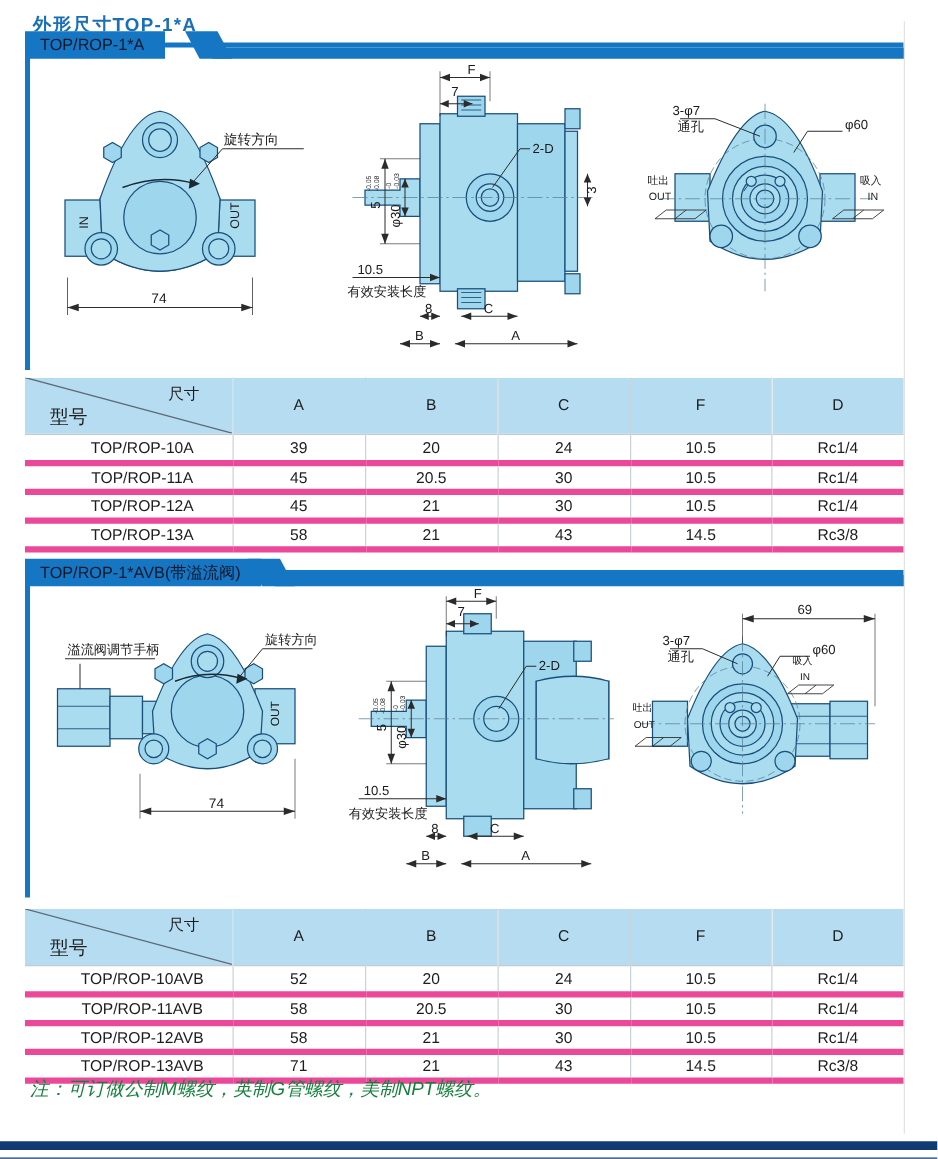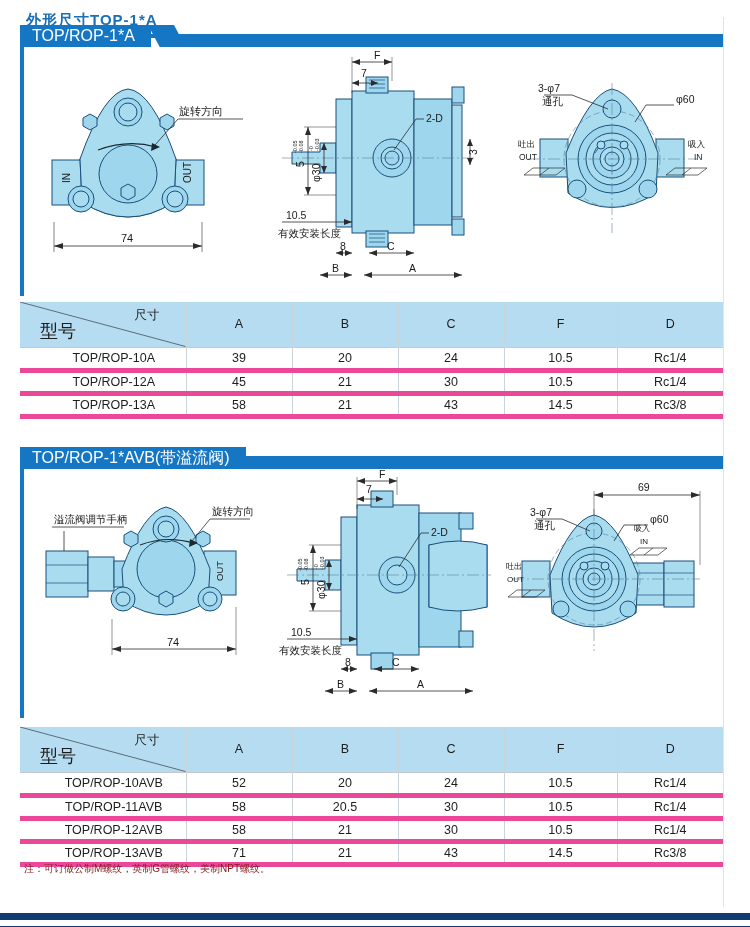--- a/index.html
+++ b/index.html
@@ -24,22 +24,22 @@
     position:absolute; left:0; top:9px; width:703px;
     border-left:4px solid #1577c4;
     border-top:4px solid #1577c4;
     background:#fff;
   }
   .frame::after{
     content:""; position:absolute; right:0; top:-4px; width:0; height:0;
   }
   .tab {
     position:absolute; left:0; top:0; height:22px;
-    background:#1577c4; color:#ffffff;
-    font-size:16px; line-height:22px; padding:0 16px 0 12px;
+    background:#1577c4; color:#0f172a;
+    font-size:13px; line-height:22px; padding:0 16px 0 12px;
     white-space:nowrap; z-index:3;
   }
   .tab-skew {
     position:absolute; top:0; height:22px; width:26px;
     background:#1577c4; transform: skewX(28deg); transform-origin: top left;
     z-index:2;
   }
   .tab-bar {
     position:absolute; top:13px; height:9px; right:0; background:#1577c4; z-index:1;
   }
@@ -78,26 +78,27 @@
 
   
   th.corner { position:relative; padding:16px; overflow:hidden; }
   th.corner .diag {
     position:absolute; left:0; top:0; width:100%; height:100%;
   }
   th.corner .lbl-dim {
     position:absolute; right:26px; top:5px; font-size:12.5px; color:#1d1d1d;
   }
   th.corner .lbl-model {
-    position:absolute; left:20px; bottom:4px; font-size:18px; color:#1d1d1d;
+    position:absolute; left:20px; bottom:4px; font-size:15px; color:#1d1d1d;
   }
 
   .note {
-    position:absolute; left:24px; font-size:10px; color:#7f1d1d;
+    position:absolute; left:24px; font-size:15px; color:#15803d;
     white-space:nowrap;
+    font-style:italic;
   }
 
   .bottom-bar-1 { position:absolute; left:0; width:750px; height:7px; background:#123b73; }
   .bottom-bar-2 { position:absolute; left:0; width:750px; height:12px; background:#123b73; }
 
   .rgutter { position:absolute; top:0; left:723px; width:27px; height:890px; background:#fff; }
   .rgutter-line { position:absolute; top:0; left:723px; width:1px; height:890px; background:#e2e2e2; }
 
   svg text { font-family:"Liberation Sans","DejaVu Sans",sans-serif; }
 </style>
@@ -324,20 +325,28 @@
           <th>F</th>
           <th>D</th>
         </tr>
       </thead>
       <tbody>
         <tr>
           <td class="model">TOP/ROP-10A</td>
           <td>39</td>
           <td>20</td>
           <td>24</td>
+          <td>10.5</td>
+          <td>Rc1/4</td>
+        </tr>
+        <tr>
+          <td class="model">TOP/ROP-11A</td>
+          <td>45</td>
+          <td>20.5</td>
+          <td>30</td>
           <td>10.5</td>
           <td>Rc1/4</td>
         </tr>
         <tr>
           <td class="model">TOP/ROP-12A</td>
           <td>45</td>
           <td>21</td>
           <td>30</td>
           <td>10.5</td>
           <td>Rc1/4</td>

